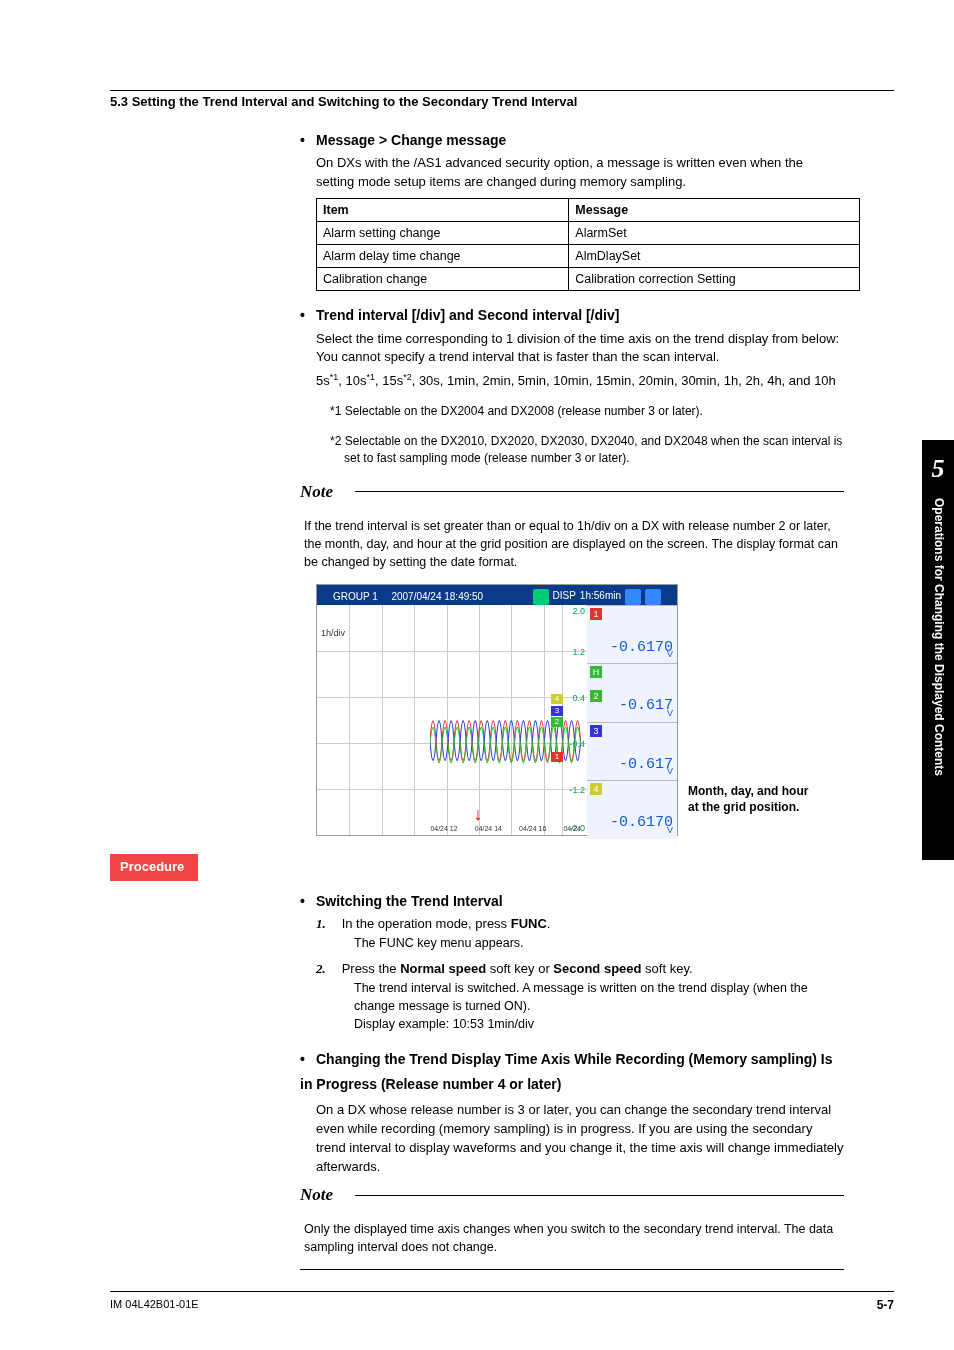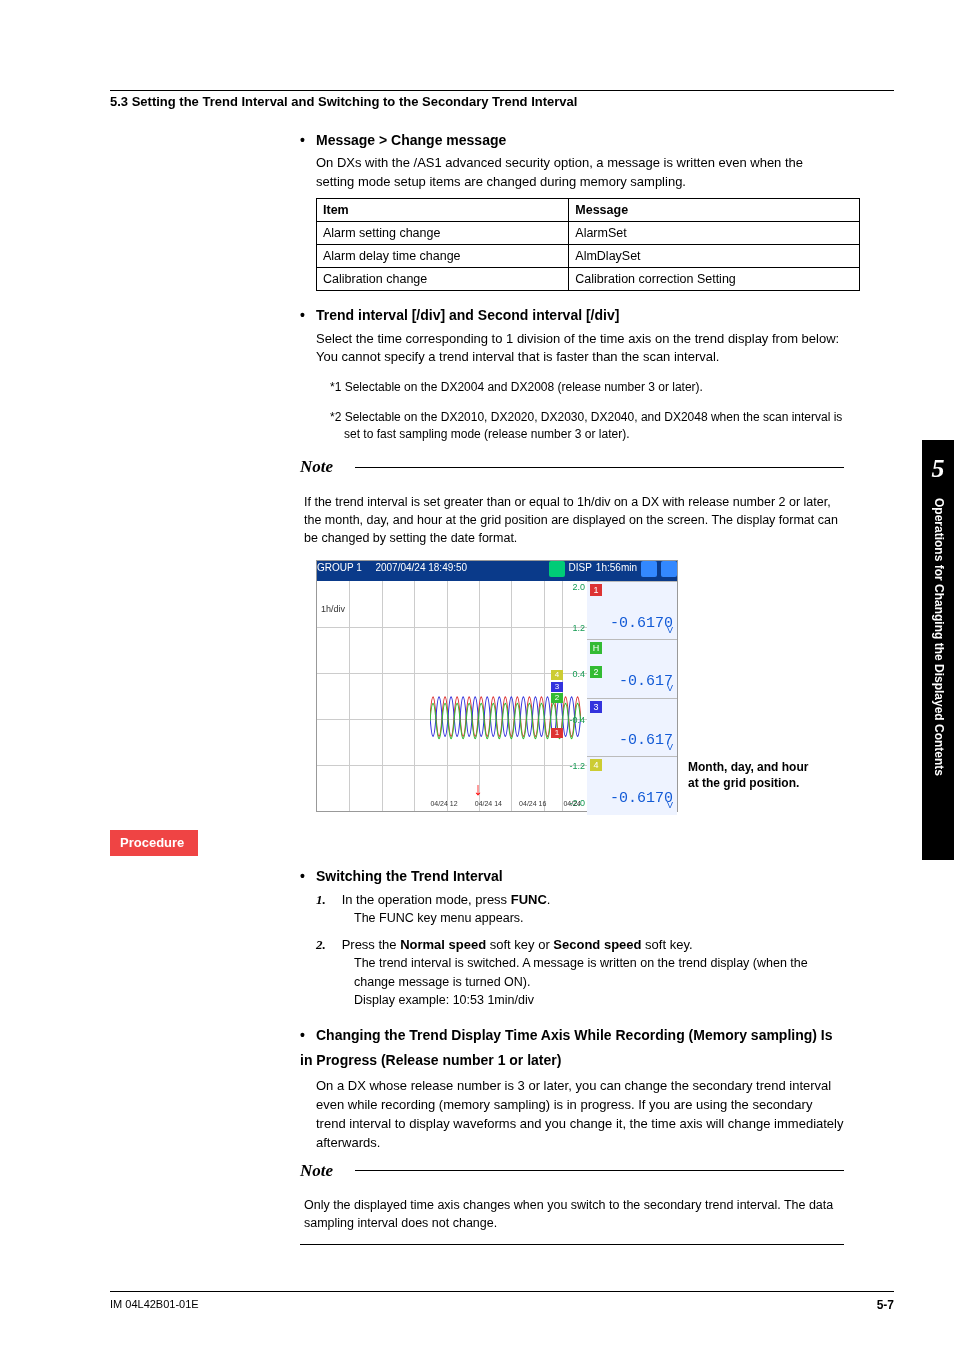--- a/index.html
+++ b/index.html
@@ -108,21 +108,21 @@
     margin-left:-190px;
   }
   .proc-wrap { margin-top: 18px; margin-bottom: 10px;}
   .sub { margin-left: 38px; font-size:12.5px;}
   .end-rule { border-top:1px solid #000; margin-top:2px;}
   .figwrap { margin:8px 0 10px 16px; display:flex; align-items:flex-end; column-gap:10px;}
   .figcap { font-size:12px; font-weight:bold; line-height:1.3; padding-bottom: 20px;}
 
   
   .trendfig { width: 360px; height: 250px; background:#fff; border:1px solid #999; position:relative; font-size:10px;}
-  .tf-top { height:20px; background:#0a3a8a; color:#fff; display:flex; align-items:flex-start; padding:0 0; justify-content:space-between;}
+  .tf-top { height:20px; background:#0a3a8a; color:#fff; display:flex; align-items:flex-end; padding:0 16px; justify-content:space-between;}
   .tf-top .seg { display:flex; align-items:center; column-gap:4px;}
   .icon { width:16px; height:16px; background:#0c7; border-radius:2px; display:inline-block;}
   .icon.o { background:#38f;}
   .tf-body { position:absolute; top:20px; bottom:0; left:0; right:90px; background:#fff;}
   .tf-side { position:absolute; top:20px; bottom:0; right:0; width:90px;}
   .panel { height:25%; border-top:1px solid #bbb; background:#eef3ff; position:relative;}
   .panel .lab { position:absolute; left:3px; top:2px; width:12px; height:12px; background:#d33; color:#fff; font-size:9px; text-align:center; line-height:12px;}
   .panel .val { position:absolute; right:4px; top:31px; color:#125ad6; font-weight:normal; font-size:15px; font-family:"Courier New",monospace;}
   .panel .unit { position:absolute; right:4px; bottom:2px; font-size:9px; color:#125ad6;}
   .grid-v { position:absolute; top:0; bottom:0; width:1px; background:#ccc;}
@@ -176,20 +176,23 @@
       </tr>
       <tr>
         <td>Calibration change</td>
         <td>Calibration correction Setting</td>
       </tr>
     </tbody>
       </table>
 
     <div class="bullet-h">Trend interval [/div] and Second interval [/div]</div>
     <p class="para">Select the time corresponding to 1 division of the time axis on the trend display from below: You cannot specify a trend interval that is faster than the scan interval.</p>
+    <p class="para">
+      <span>5s</span><span class="sup">*1</span><span>, 10s</span><span class="sup">*1</span><span>, 15s</span><span class="sup">*2</span><span>, 30s, 1min, 2min, 5min, 10min, 15min, 20min, 30min, 1h, 2h, 4h, and 10h</span>
+    </p>
     <p class="fnote">*1  Selectable on the DX2004 and DX2008 (release number 3 or later).</p>
     <p class="fnote">*2  Selectable on the DX2010, DX2020, DX2030, DX2040, and DX2048 when the scan interval is set to fast sampling mode (release number 3 or later).</p>
 
     <div class="note-head">
       <span>Note</span>
         <span class="nr"></span>
     </div>
     <p class="note-body">If the trend interval is set greater than or equal to 1h/div on a DX with release number 2 or later, the month, day, and hour at the grid position are displayed on the screen. The display format can be changed by setting the date format.</p>
 
     <div class="figwrap">
@@ -289,21 +292,21 @@
       </div>
       <div class="sub">The FUNC key menu appears.</div>
       <div style="margin-top:8px;">
         <span class="snum" style="font-style:italic;font-weight:bold;font-family:'Times New Roman',serif;display:inline-block;width:22px;">2.</span>
         <span>Press the </span><b>Normal speed</b><span> soft key or </span><b>Second speed</b><span> soft key.</span>
       </div>
       <div class="sub">The trend interval is switched. A message is written on the trend display (when the change message is turned ON).</div>
       <div class="sub">Display example: 10:53 1min/div</div>
     </div>
 
-    <div class="bullet-h" style="margin-top:14px;line-height:1.8;">Changing the Trend Display Time Axis While Recording (Memory sampling) Is in Progress (Release number 1 or later)</div>
+    <div class="bullet-h" style="margin-top:14px;line-height:1.8;">Changing the Trend Display Time Axis While Recording (Memory sampling) Is in Progress (Release number 4 or later)</div>
     <p class="para">On a DX whose release number is 3 or later, you can change the secondary trend interval even while recording (memory sampling) is in progress. If you are using the secondary trend interval to display waveforms and you change it, the time axis will change immediately afterwards.</p>
 
     <div class="note-head">
       <span>Note</span>
         <span class="nr"></span>
     </div>
     <p class="note-body">Only the displayed time axis changes when you switch to the secondary trend interval. The data sampling interval does not change.</p>
     <div class="end-rule"></div>
   </div>
 

